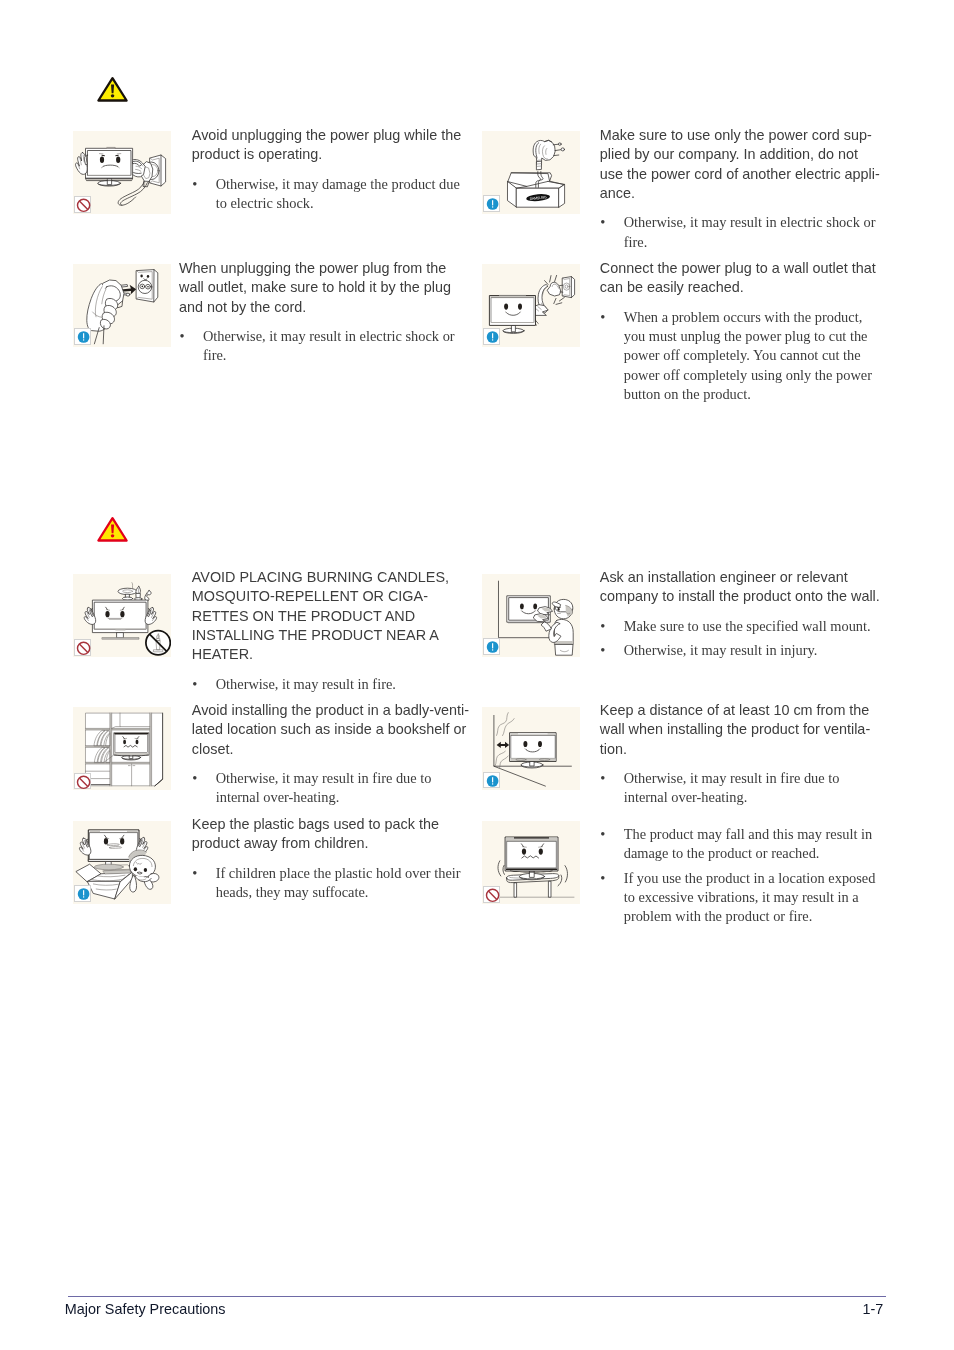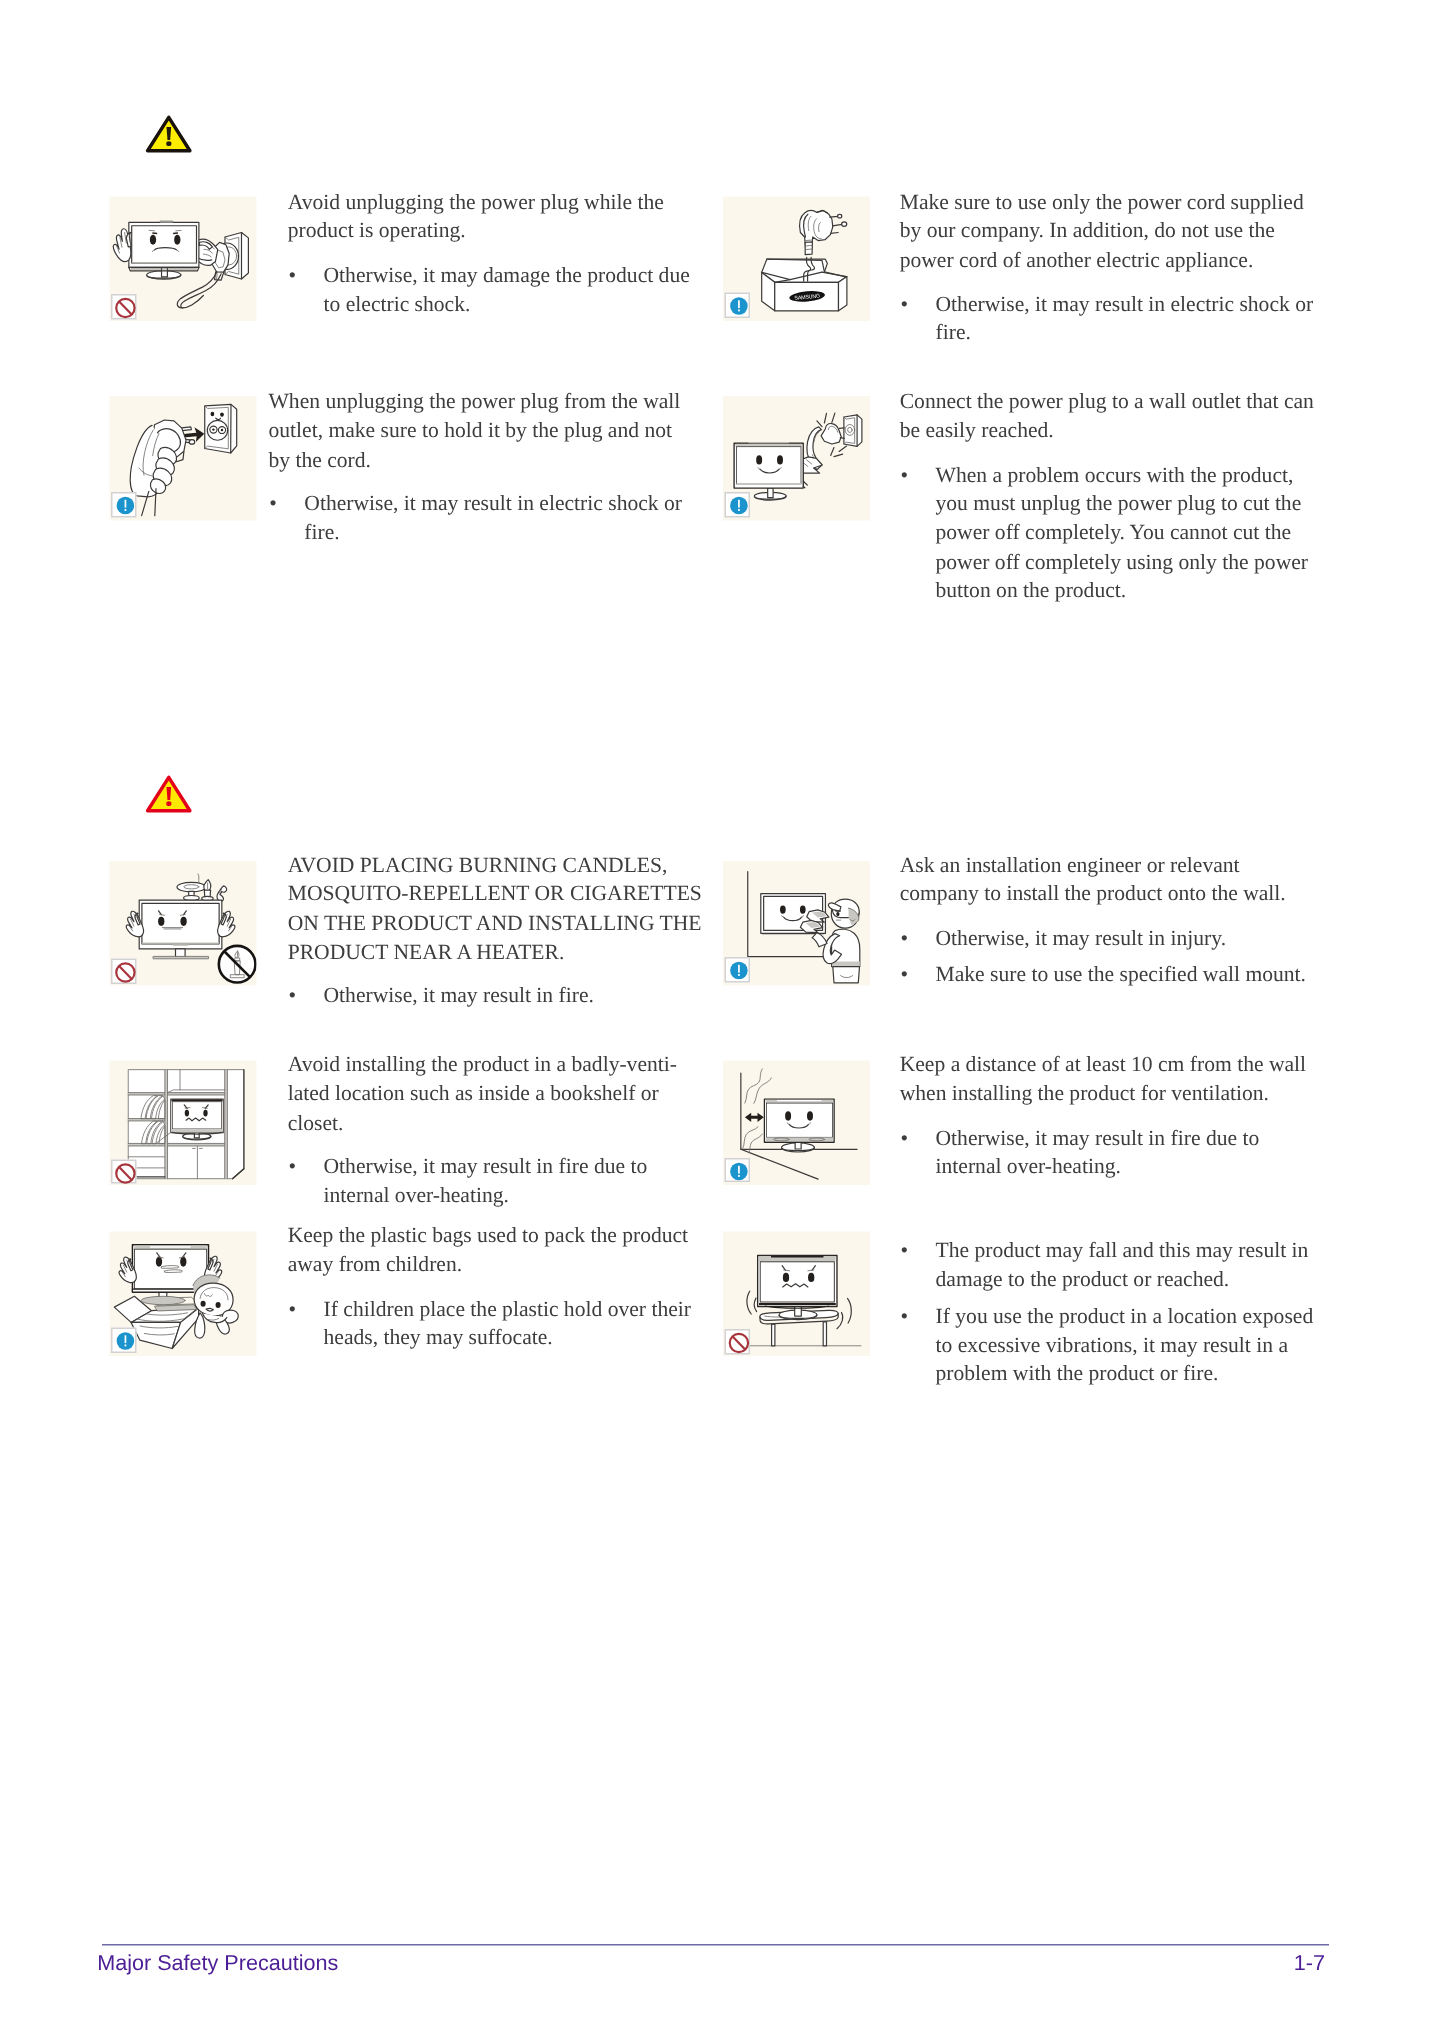--- a/index.html
+++ b/index.html
@@ -17,29 +17,29 @@
          border:0.8px solid #d2d2d2;box-sizing:border-box;}
   .badge svg{position:absolute;left:0;top:0;}
 
   
   .ink{fill:none;stroke:#3c3a38;stroke-width:0.8;stroke-linejoin:round;stroke-linecap:round;}
   .ink2{fill:#ffffff;stroke:#3c3a38;stroke-width:0.8;stroke-linejoin:round;stroke-linecap:round;}
   .thin{fill:none;stroke:#6f6c68;stroke-width:0.55;stroke-linejoin:round;stroke-linecap:round;}
   .grey{fill:#c9c7c2;stroke:none;}
   .blk{fill:#231f1c;stroke:none;}
   .tb{position:absolute;font-size:14.4px;line-height:19.3px;color:#3d3d3d;}
-  .tb p{margin:0;font-family:Liberation Serif, serif;}
+  .tb p{margin:0;}
   .tb ul{margin:0;padding:0;list-style:none;}
   .tb ul.sp{margin-top:10.2px;}
   .tb li{position:relative;padding-left:23.9px;font-family:Liberation Serif, serif;}
   .tb li + li{margin-top:5px;}
   .tb li:before{content:"\2022";position:absolute;left:0.5px;top:0;}
 
   .footer-rule{position:absolute;left:68px;top:1295.6px;width:818px;height:1.1px;background:#6e6aa6;}
-  .ftxt{position:absolute;top:1299.5px;font-size:14.4px;color:#4c1d95;line-height:18px;}
+  .ftxt{position:absolute;top:1299.5px;font-size:14.4px;color:#0f172a;line-height:18px;}
 </style>
 </head>
 <body>
 
 <div class="page">
 
   <div class="tri" style="left:96px;top:75.5px">
     <svg width="33" height="27" viewBox="0 0 33 27">
       <path d="M16.5 2.2 L30.6 24.5 L2.4 24.5 Z" fill="#fdee00" stroke="#18120b" stroke-width="2.3" stroke-linejoin="round"></path>
       <path d="M15.0 8.6 h3.1 l-0.65 8.7 h-1.8 Z" fill="#231a12"></path>
@@ -411,22 +411,22 @@
         <circle cx="8.6" cy="8.0" r="5.85" fill="#1b93cd"></circle>
         <rect x="8.05" y="4.2" width="1.15" height="5.2" fill="#ffffff"></rect>
         <rect x="8.05" y="10.3" width="1.15" height="1.3" fill="#ffffff"></rect>
       </svg>
     </div>
   </div>
 
   <div class="tb" style="left:599.8px;top:568px;width:280.8px">
     <p>Ask an installation engineer or relevant company to install the product onto the wall.</p>
     <ul class="sp">
+      <li>Make sure to use the specified wall mount.</li>
       <li>Otherwise, it may result in injury.</li>
-      <li>Make sure to use the specified wall mount.</li>
     </ul>
   </div>
 
   <div class="illus" style="left:72.6px;top:707.2px">
     <svg width="98.6" height="83" viewBox="0 0 98.6 83">
 
       <path d="M12.5 6.1 L89.6 6.1 L89.6 72.2 L82.0 78.8 L12.5 78.8 Z" fill="#ffffff" stroke="#6f6c68" stroke-width="0.55"></path>
       <path class="ink" d="M89.6 6.1 L89.6 72.2 L82.0 78.8" stroke-width="0.85"></path>
 
       <path class="grey" d="M12.5 21.4 L76.8 21.4 L76.8 23.0 L12.5 23.0 Z"></path>

